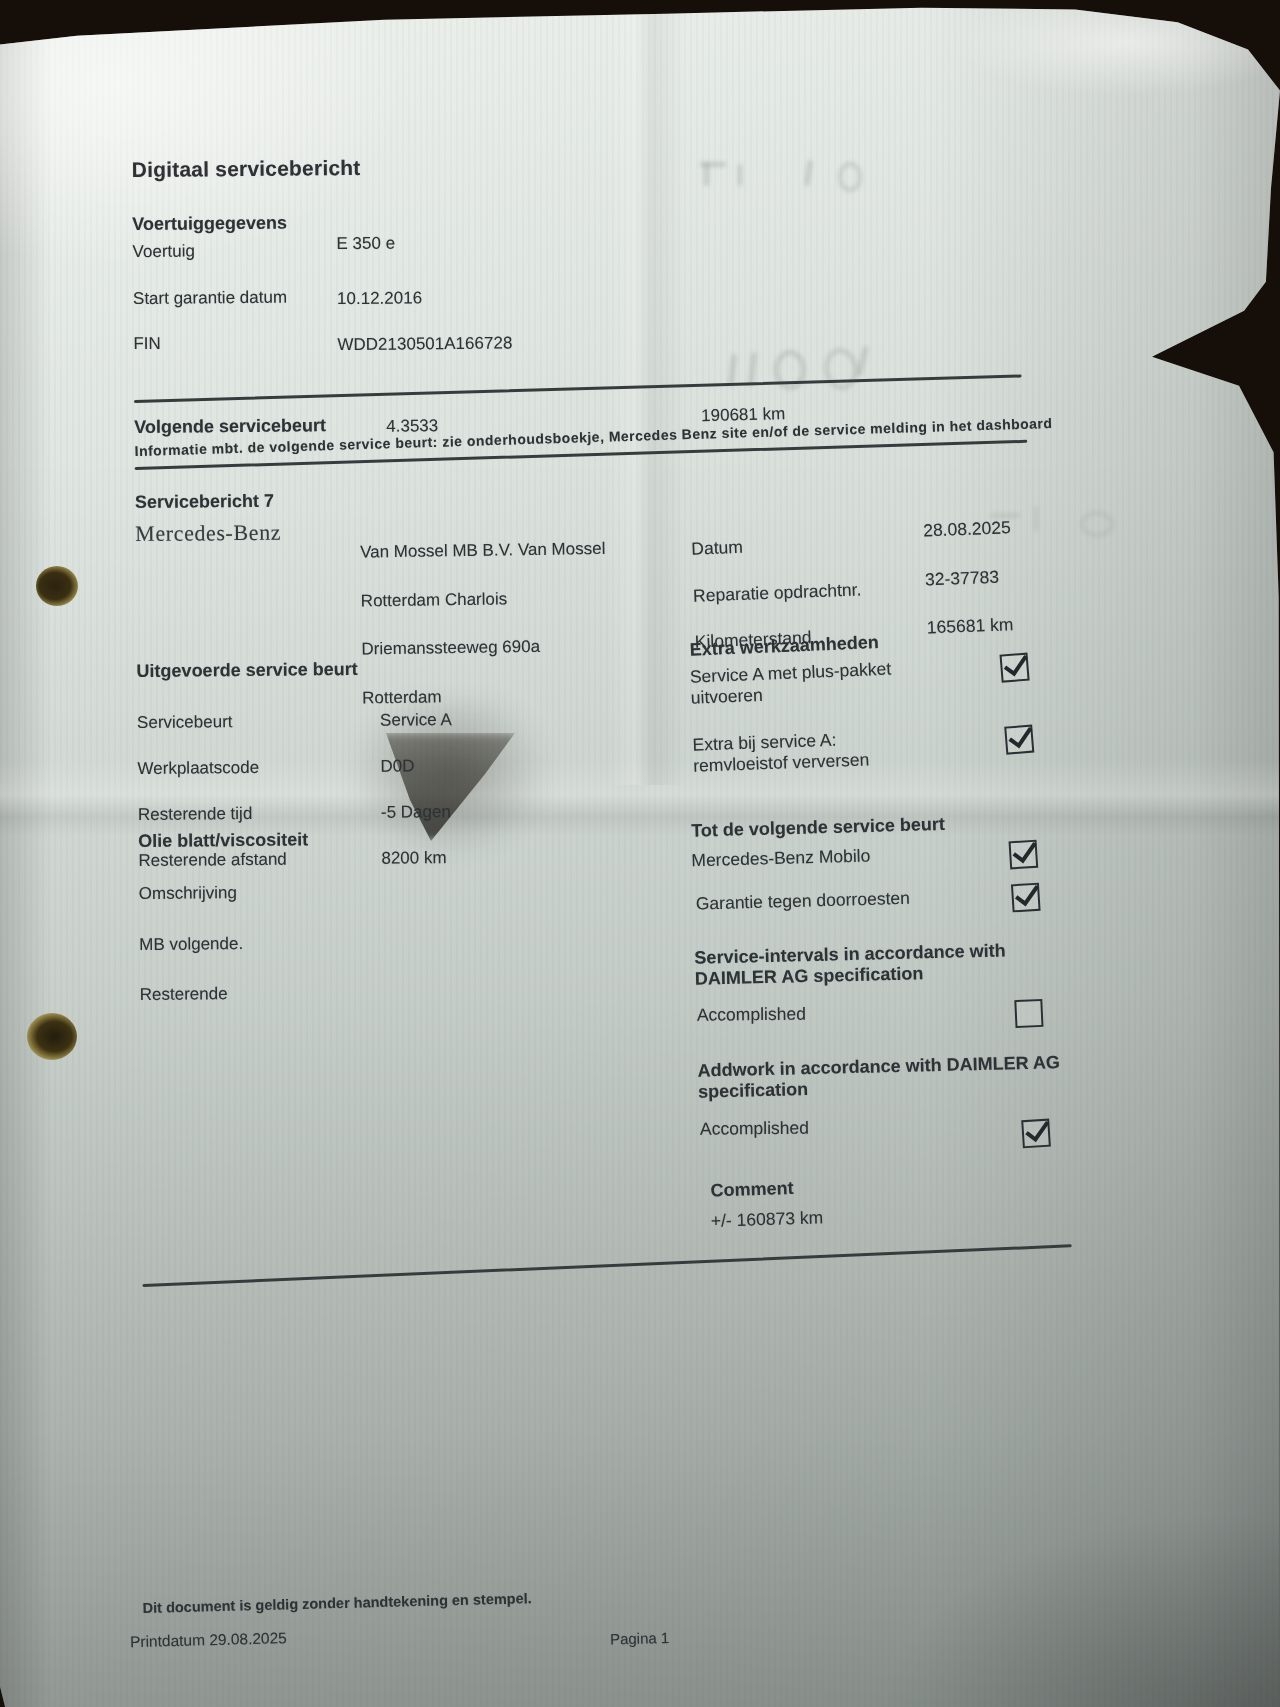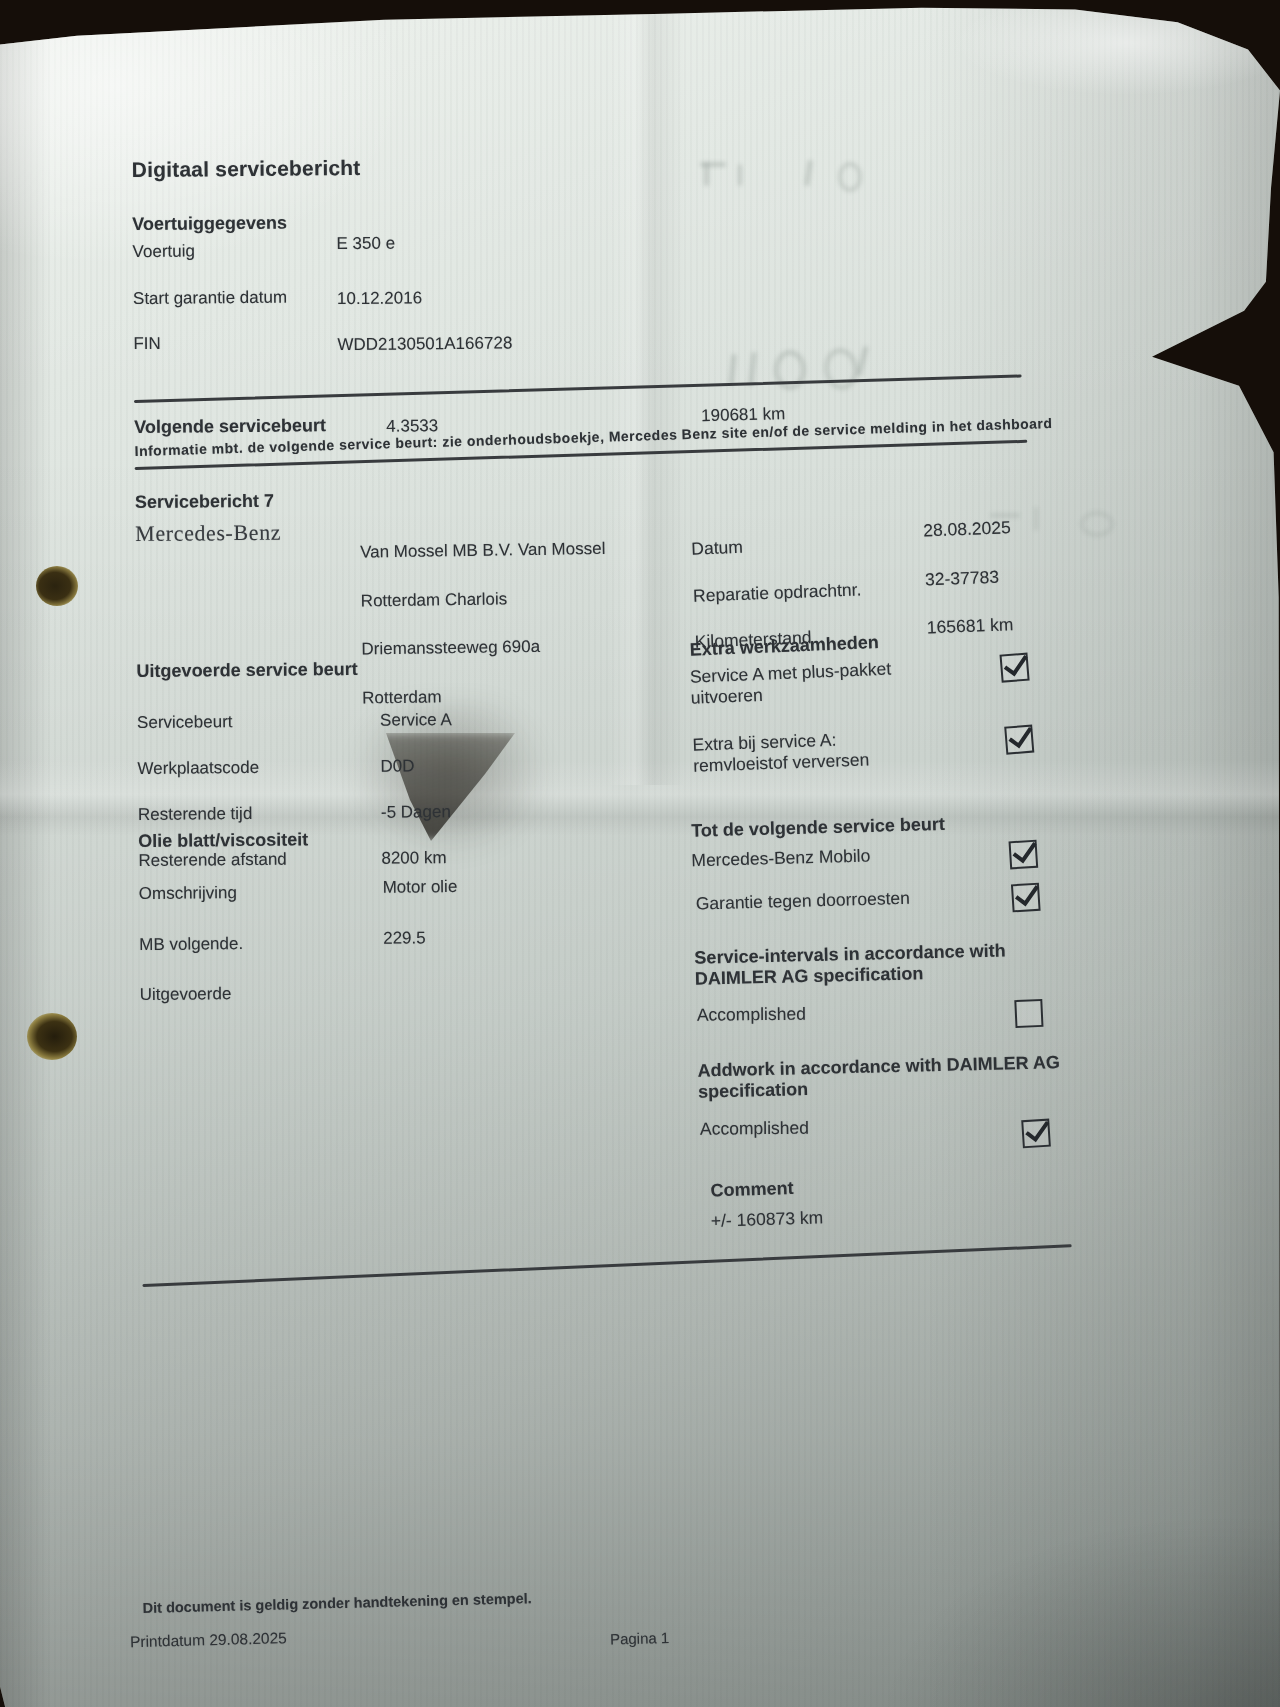--- a/index.html
+++ b/index.html
@@ -174,25 +174,21 @@
       <div class="checkbox checked" style="left:1001px;top:734px;transform:rotate(-4deg);">
         <svg width="30" height="30" viewBox="0 0 30 30">
             <polyline points="6,16 13,22 25,7" fill="none" stroke="#24282c" stroke-width="4" stroke-linecap="square"></polyline>
           </svg>
       </div>
 
       <div class="t b fs-h" style="left:133px;top:831px;">Olie blatt/viscositeit</div>
       <div class="t fs-body lh30" style="left:133px;top:859px;">
         <div>Omschrijving</div>
         <div>MB volgende.</div>
-        <div>Uitgevoerde</div>
-      </div>
-      <div class="t fs-body lh30" style="left:377px;top:855px;">
-        <div>Motor olie</div>
-        <div>229.5</div>
+        <div>Resterende</div>
       </div>
 
       <div class="t b fs-h" style="left:686px;top:826px;transform:rotate(-1deg);transform-origin:left top;">Tot de volgende service beurt</div>
       <div class="t fs-body2" style="left:686px;top:854px;transform:rotate(-1deg);">Mercedes-Benz Mobilo</div>
       <div class="checkbox checked" style="left:1004px;top:849px;transform:rotate(-3deg);">
         <svg width="30" height="30" viewBox="0 0 30 30">
             <polyline points="6,16 13,22 25,7" fill="none" stroke="#24282c" stroke-width="4" stroke-linecap="square"></polyline>
           </svg>
       </div>
       <div class="t fs-body2" style="left:690px;top:897px;transform:rotate(-1deg);">Garantie tegen doorroesten</div>

